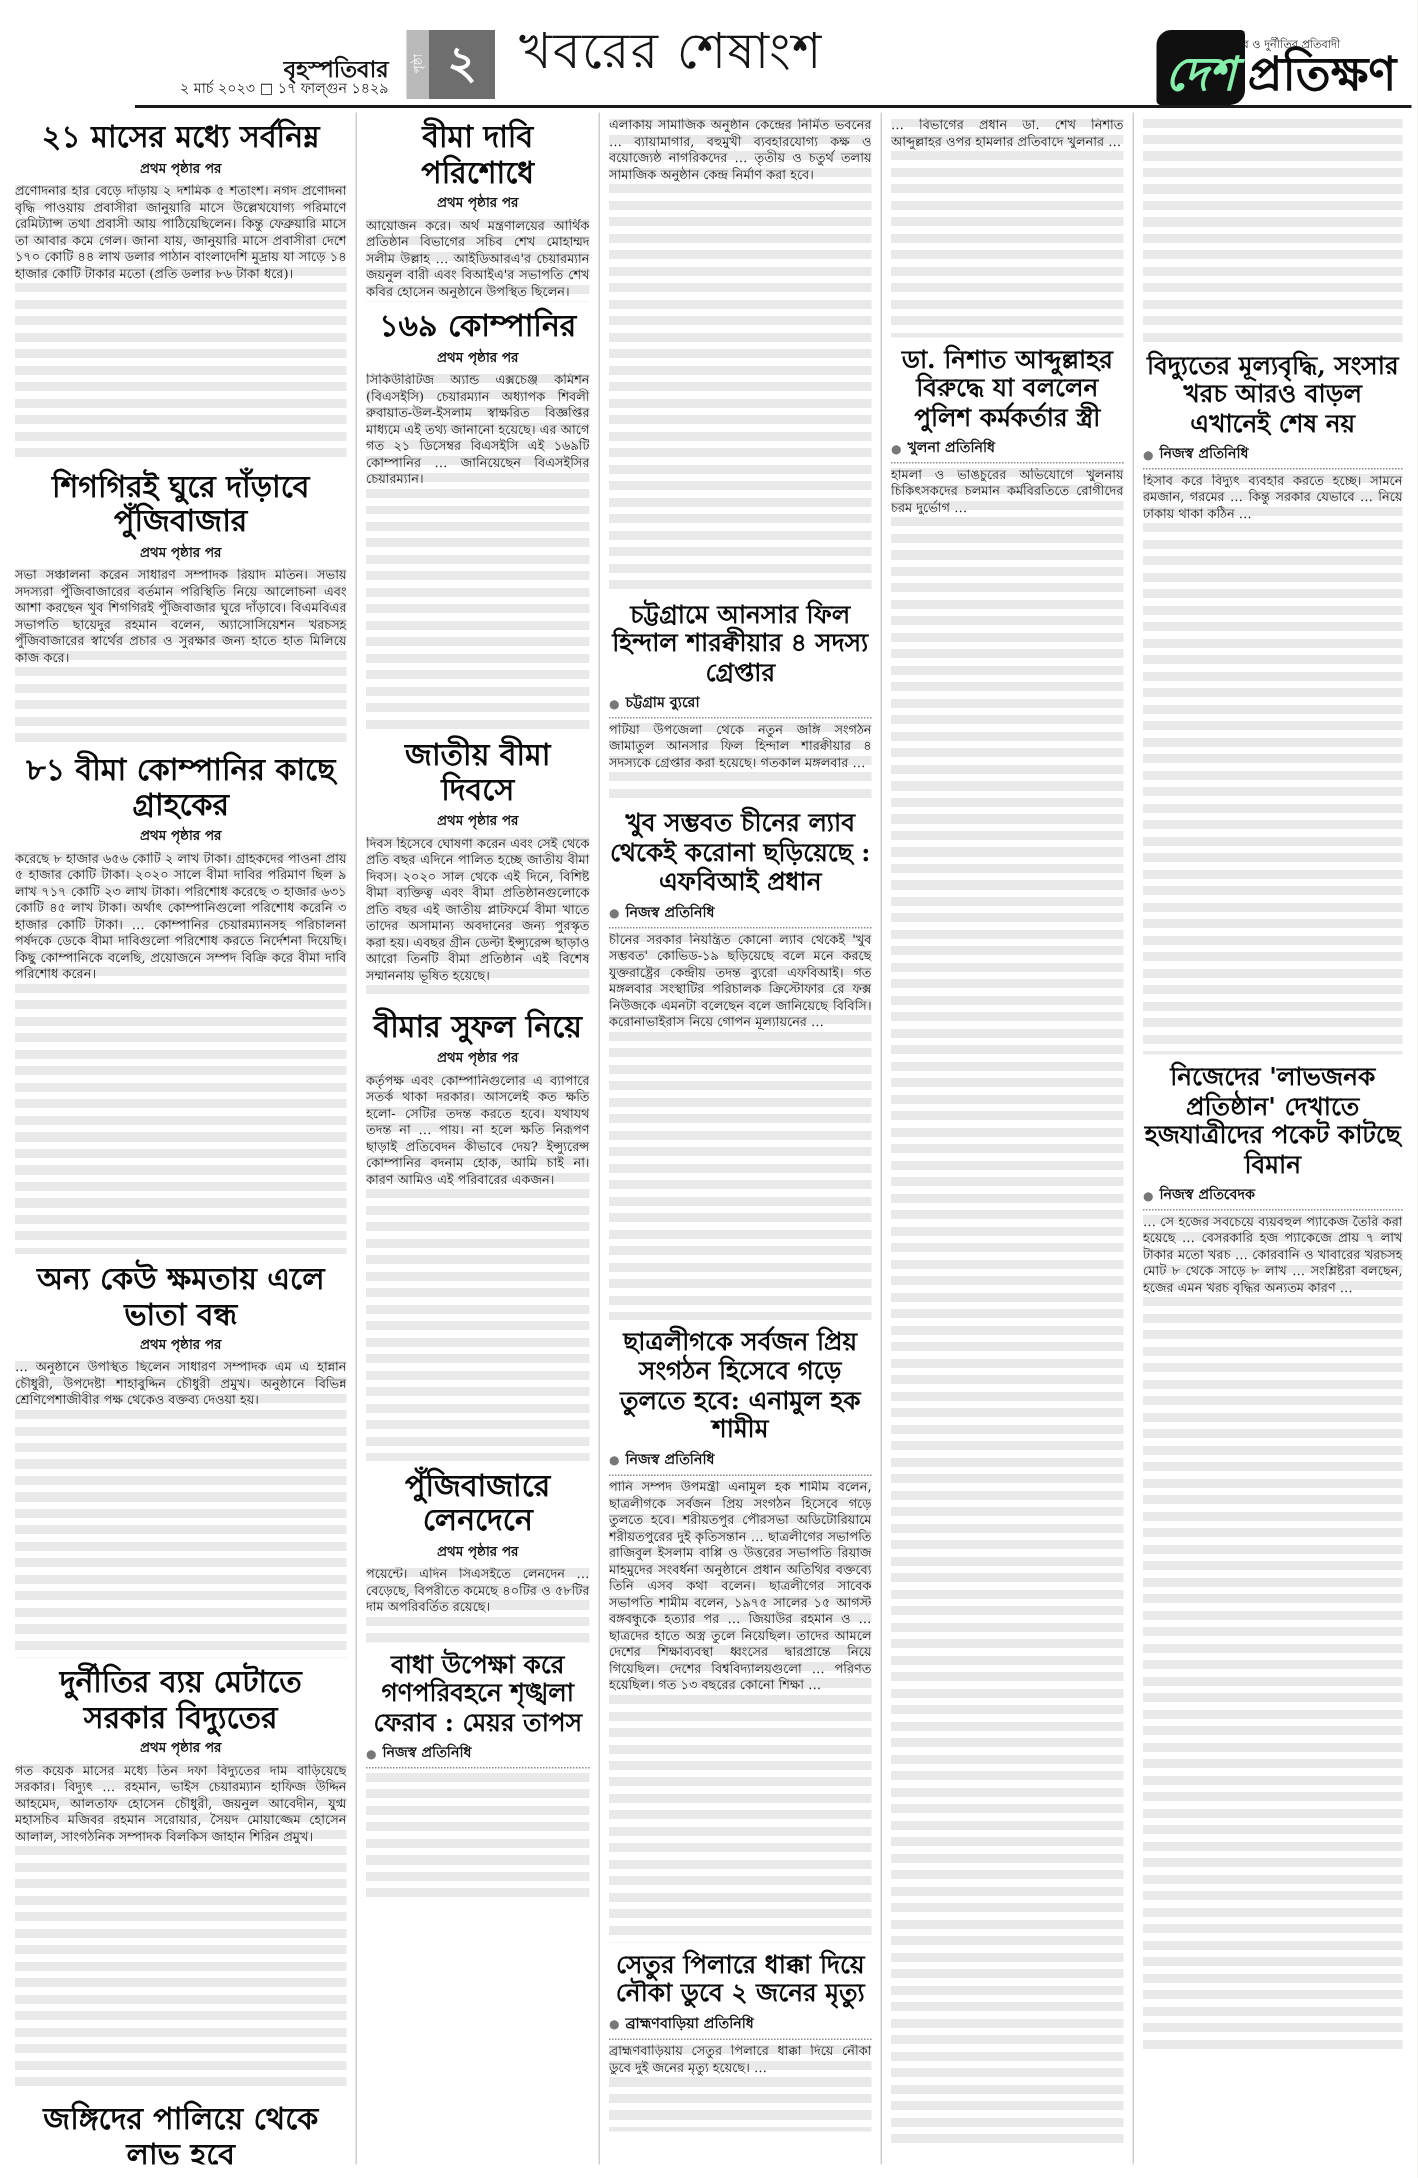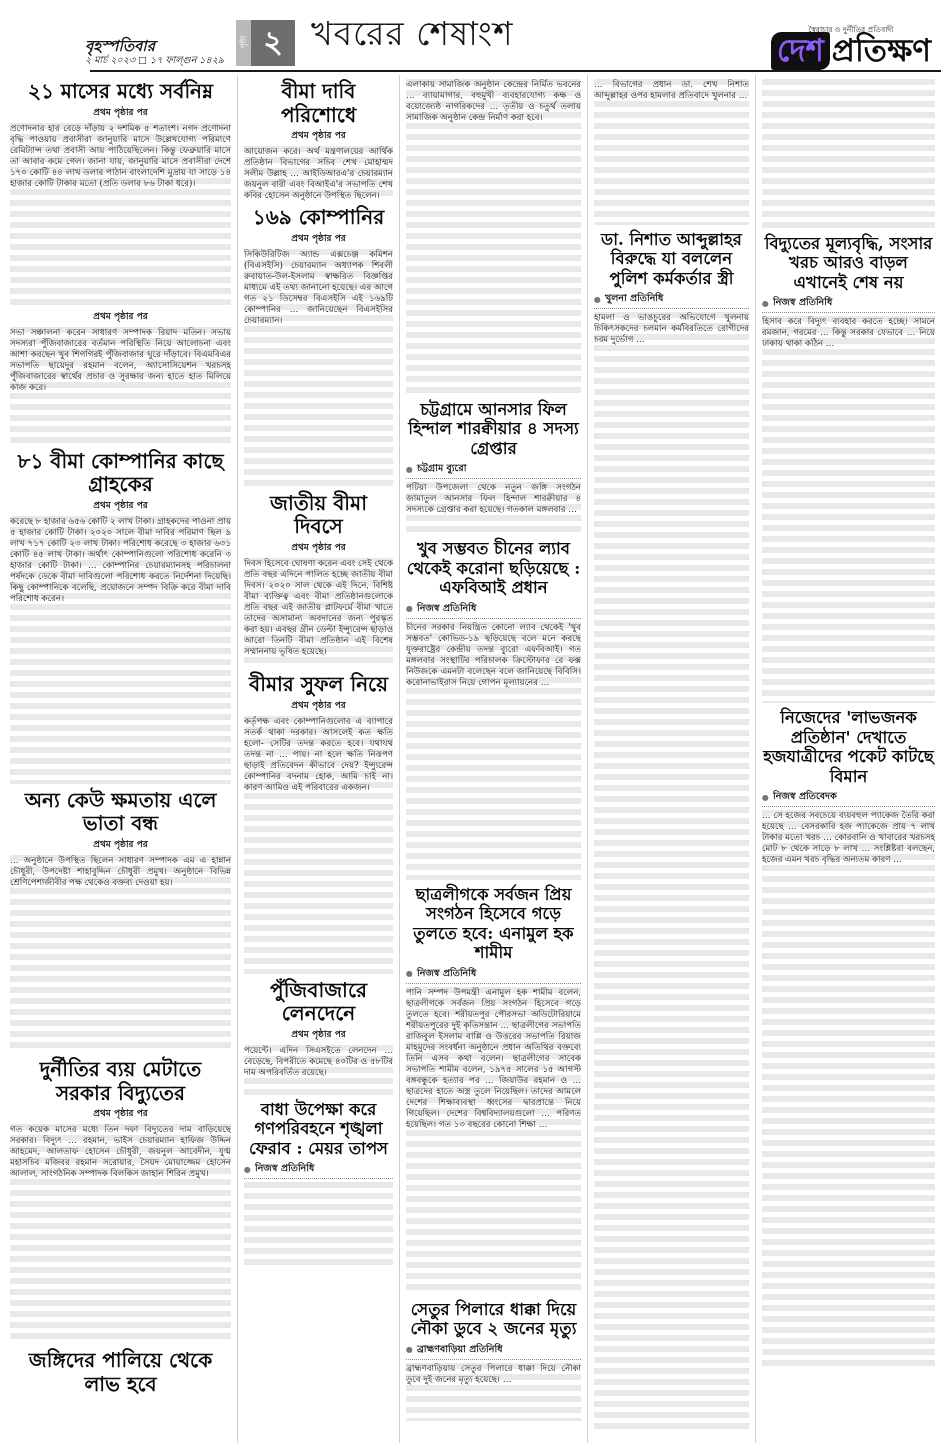--- a/index.html
+++ b/index.html
@@ -3,34 +3,34 @@
 <meta charset="utf-8">
 <style>
   html,body{margin:0;padding:0;background:#e8e8e4;}
   .page{
     position:relative;width:945px;height:1452px;margin:0 auto;background:#ffffff;
     font-family:"DejaVu Serif","Liberation Serif",serif;color:#151515;
     box-sizing:border-box;overflow:hidden;
   }
   
   .hdr{display:flex;align-items:flex-end;gap:12px;padding:10px 8px 4px 8px;height:70px;box-sizing:border-box;}
-  .hdr-left{margin-left:77px;text-align:left;line-height:1.15;font-style:italic;}
+  .hdr-left{margin-left:112px;text-align:right;line-height:1.15;}
   .weekday{font-size:15px;font-weight:700;}
   .dateline{font-size:9.5px;}
   .pagebox{display:flex;align-items:stretch;height:46px;}
   .pageword{writing-mode:vertical-rl;transform:rotate(180deg);background:#b9b9b9;color:#fff;
     font-size:8px;padding:2px 1px;display:flex;align-items:center;justify-content:center;
     font-family:"DejaVu Sans",sans-serif;}
   .pagenum{background:#6e6e6e;color:#fff;font-size:30px;font-weight:700;width:44px;
     display:flex;align-items:center;justify-content:center;font-family:"DejaVu Sans",sans-serif;}
   .section-title{font-size:33px;font-weight:400;margin:0 0 2px 4px;letter-spacing:1px;white-space:nowrap;}
   .mast{margin-left:auto;text-align:center;padding-right:6px;line-height:1;}
   .tagline{font-size:7.5px;color:#222;margin-bottom:2px;}
   .logo{font-size:31px;font-weight:800;white-space:nowrap;}
-  .logo-box{background:#101010;color:#8b5cf6;padding:0 6px 2px 6px;border-radius:10px 3px 10px 3px;}
+  .logo-box{background:#101010;color:#86efac;padding:12px 6px 2px 6px;border-radius:10px 3px 10px 3px;font-style:italic;}
   .logo-rest{color:#0c0c0c;margin-left:2px;}
   .hdr-rule{border-top:2.5px solid #1a1a1a;margin:0 4px 3px 90px;}
   
   .cols{display:flex;align-items:stretch;padding:0 4px;height:1368px;box-sizing:border-box;}
   .col{box-sizing:border-box;padding:0 6px;overflow:hidden;}
   .col + .col{border-left:1px solid #cfcfcf;}
   .colA{width:233px;}.colB{width:162px;}.colC{width:188px;}.colD{width:168px;}.colE{flex:1;}
   
   article{display:block;}
   .hl{margin:5px 0 0 0;text-align:center;font-weight:700;line-height:1.18;color:#0b0b0b;}
@@ -73,20 +73,21 @@
 
   <main class="cols">
 
     <section class="col colA">
       <article>
         <h2 class="hl hl-a">২১ মাসের মধ্যে সর্বনিম্ন</h2>
         <div class="kicker">প্রথম পৃষ্ঠার পর</div>
         <div class="body" style="height:185px">প্রণোদনার হার বেড়ে দাঁড়ায় ২ দশমিক ৫ শতাংশ। নগদ প্রণোদনা বৃদ্ধি পাওয়ায় প্রবাসীরা জানুয়ারি মাসে উল্লেখযোগ্য পরিমাণে রেমিট্যান্স তথা প্রবাসী আয় পাঠিয়েছিলেন। কিন্তু ফেব্রুয়ারি মাসে তা আবার কমে গেল। জানা যায়, জানুয়ারি মাসে প্রবাসীরা দেশে ১৭০ কোটি ৪৪ লাখ ডলার পাঠান বাংলাদেশি মুদ্রায় যা সাড়ে ১৪ হাজার কোটি টাকার মতো (প্রতি ডলার ৮৬ টাকা ধরে)।</div>
       </article>
       <article>
+        <h2 class="hl hl-a">শিগগিরই ঘুরে দাঁড়াবে পুঁজিবাজার</h2>
         <div class="kicker">প্রথম পৃষ্ঠার পর</div>
         <div class="body" style="height:118px">সভা সঞ্চালনা করেন সাধারণ সম্পাদক রিয়াদ মতিন। সভায় সদস্যরা পুঁজিবাজারের বর্তমান পরিস্থিতি নিয়ে আলোচনা এবং আশা করছেন খুব শিগগিরই পুঁজিবাজার ঘুরে দাঁড়াবে। বিএমবিএর সভাপতি ছায়েদুর রহমান বলেন, অ্যাসোসিয়েশন খরচসহ় পুঁজিবাজারের স্বার্থের প্রচার ও সুরক্ষার জন্য হাতে হাত মিলিয়ে কাজ করে।</div>
       </article>
       <article>
         <h2 class="hl hl-a">৮১ বীমা কোম্পানির কাছে গ্রাহকের</h2>
         <div class="kicker">প্রথম পৃষ্ঠার পর</div>
         <div class="body" style="height:268px">করেছে ৮ হাজার ৬৫৬ কোটি ২ লাখ টাকা। গ্রাহকদের পাওনা প্রায় ৫ হাজার কোটি টাকা। ২০২০ সালে বীমা দাবির পরিমাণ ছিল ৯ লাখ ৭১৭ কোটি ২৩ লাখ টাকা। পরিশোধ করেছে ৩ হাজার ৬৩১ কোটি ৪৫ লাখ টাকা। অর্থাৎ কোম্পানিগুলো পরিশোধ করেনি ৩ হাজার কোটি টাকা। … কোম্পানির চেয়ারম্যানসহ পরিচালনা পর্ষদকে ডেকে বীমা দাবিগুলো পরিশোধ করতে নির্দেশনা দিয়েছি। কিছু কোম্পানিকে বলেছি, প্রয়োজনে সম্পদ বিক্রি করে বীমা দাবি পরিশোধ করেন।</div>
       </article>
       <article>
         <h2 class="hl hl-a">অন্য কেউ ক্ষমতায় এলে ভাতা বন্ধ</h2>

